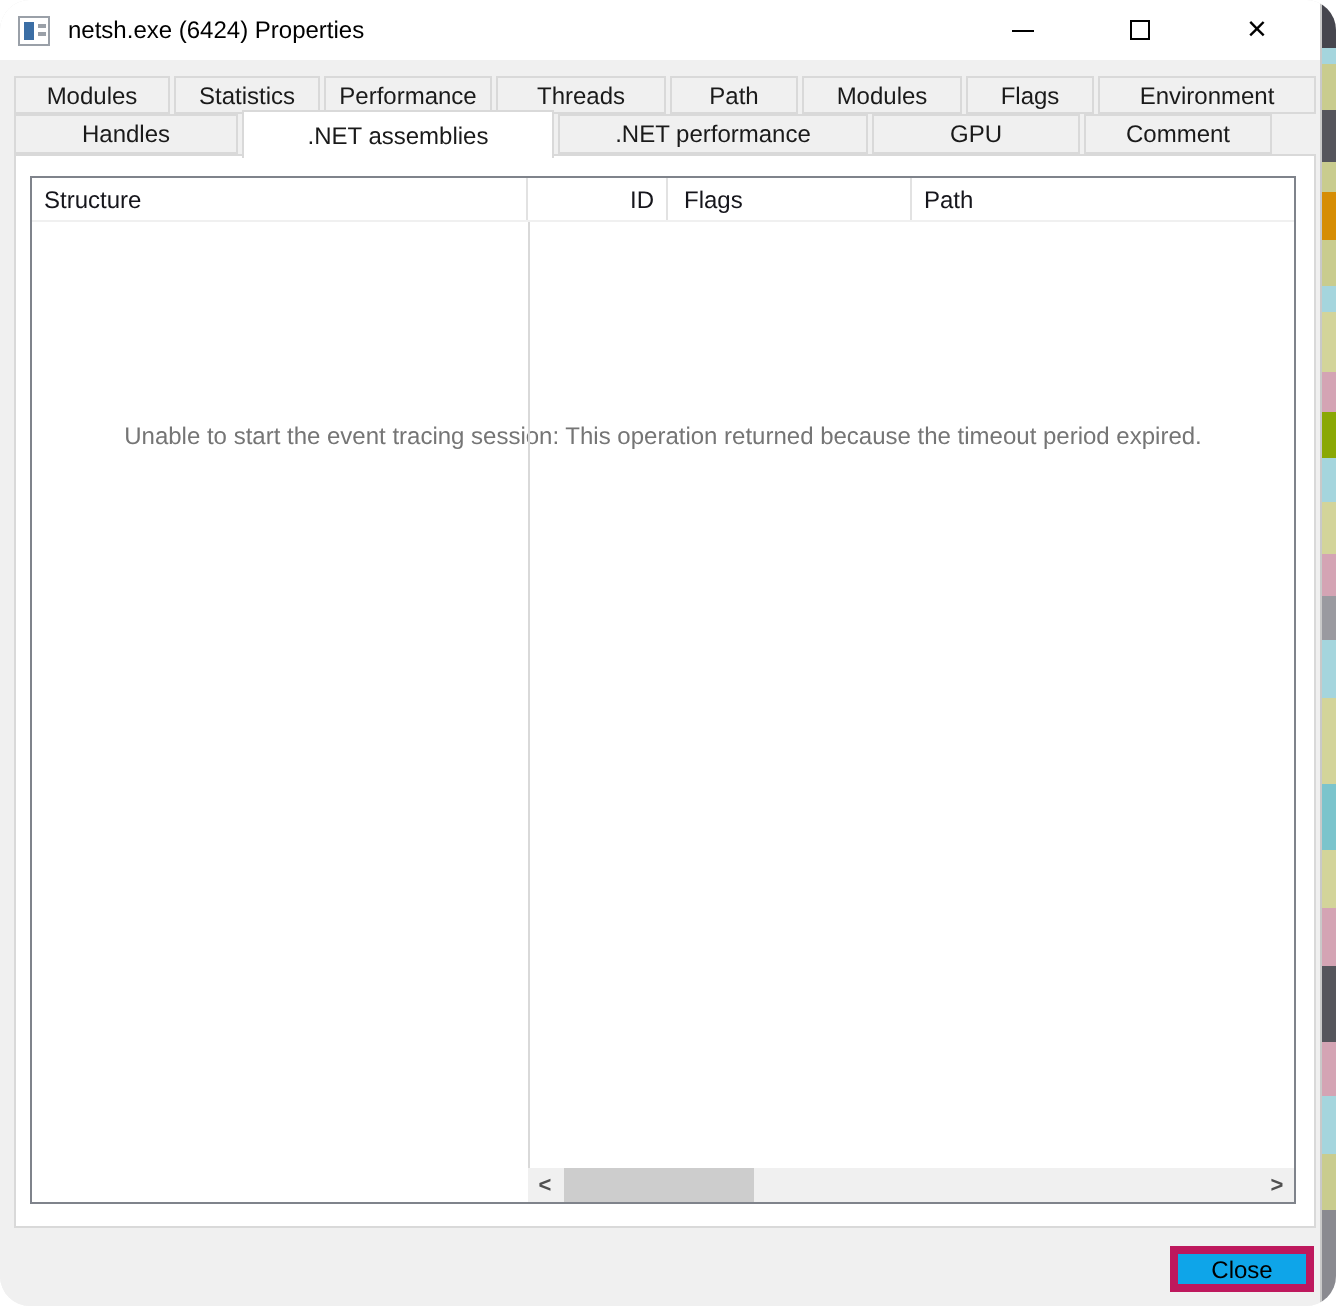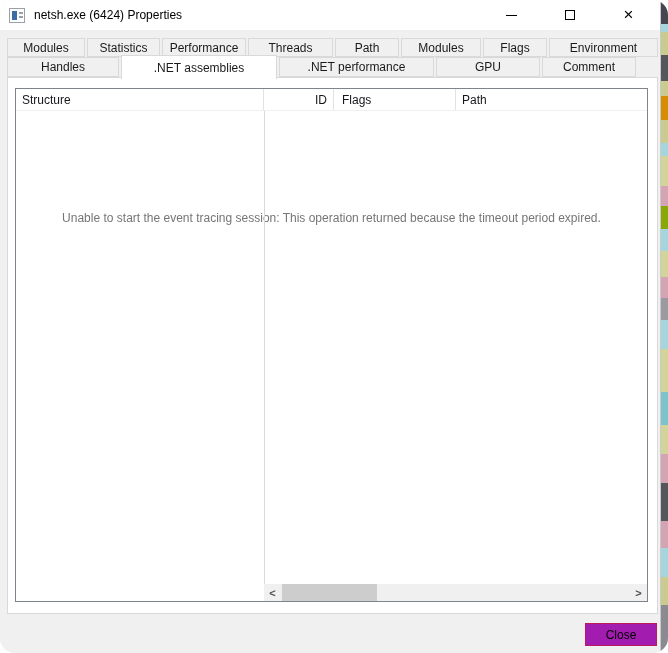--- a/index.html
+++ b/index.html
@@ -54,22 +54,22 @@
   .fixed-line { position:absolute; left:248px; top:22px; bottom:17px; width:1px; background:#d9d9d9; }
 
   
   .hscroll { position:absolute; left:248px; bottom:0; width:383px; height:17px; background:#f0f0f0; display:flex; }
   .sb-arrow { width:17px; height:17px; display:flex; align-items:center; justify-content:center;
               color:#505050; font-weight:700; font-size:11px; cursor:default; }
   .sb-track { position:relative; flex:1; height:17px; }
   .sb-thumb { position:absolute; left:1px; top:0; width:95px; height:17px; background:#cdcdcd; cursor:default; }
 
   
-  .close-btn { position:absolute; left:585px; top:623px; width:72px; height:23px; background:#a21caf;
-               border:1px solid #be185d; font-family:inherit; font-size:12px; color:#000; cursor:default; }
+  .close-btn { position:absolute; left:585px; top:623px; width:72px; height:23px; background:#0ea5e9;
+               border:4px solid #be185d; font-family:inherit; font-size:12px; color:#000; cursor:default; }
 </style>
 </head>
 <body>
 
 <div class="screen">
   <div class="window">
 
     <div class="titlebar">
       <span class="app-icon">
         <span class="blue"></span>

